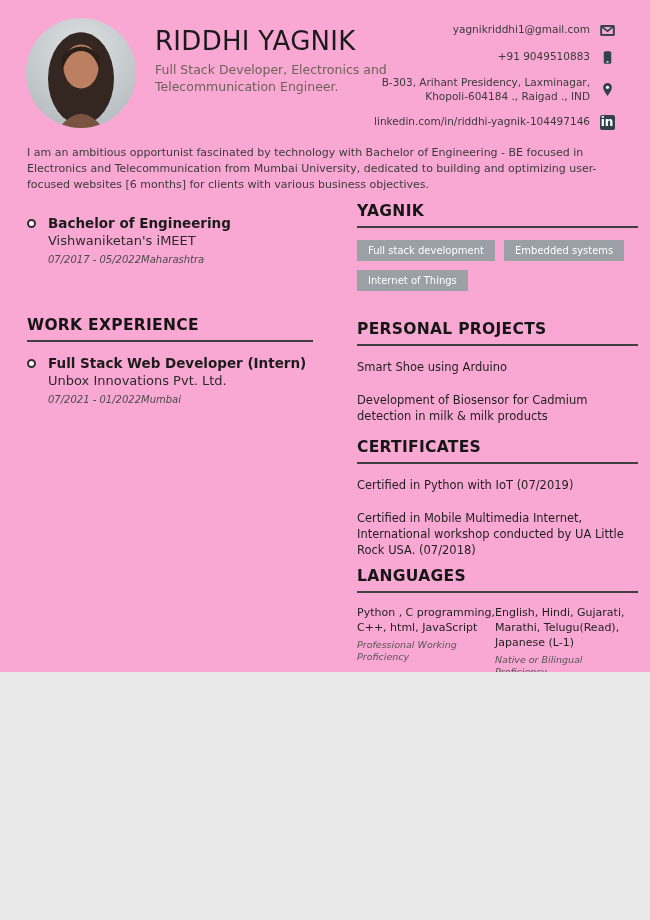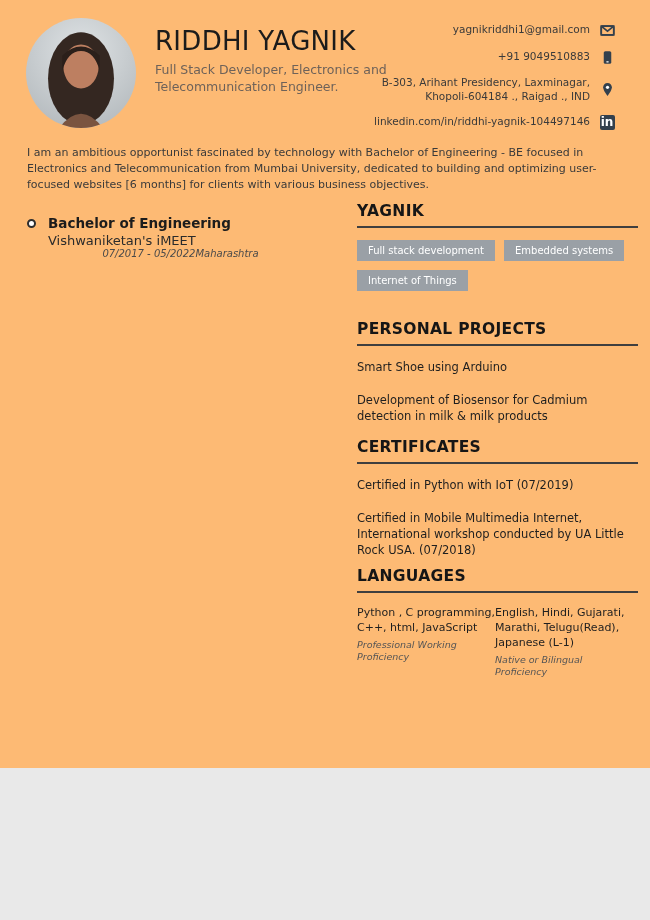--- a/index.html
+++ b/index.html
@@ -6,21 +6,21 @@
     --accent-title:#6e6259;
     --tag-bg:#9aa0a6;
     --icon:#33404d;
     --rule:#3f3f3f;
     --muted:#4a4a4a;
     --text:#1f1f1f;
   }
   *{margin:0;padding:0;box-sizing:border-box;}
   html,body{background:#e9e9e9;}
   body{font-family:"DejaVu Sans","Liberation Sans",sans-serif;}
-  .page{position:relative;width:650px;height:768px;background:#fdba74;margin:0 auto;overflow:hidden;}
+  .page{position:relative;width:650px;height:672px;background:#f9a8d4;margin:0 auto;overflow:hidden;}
 
   
   .photo{position:absolute;left:26px;top:18px;width:110px;height:110px;border-radius:50%;overflow:hidden;}
   .photo svg{display:block;width:100%;height:100%;}
   .name{position:absolute;left:155px;top:26px;font-size:26px;font-weight:400;color:#1b1b1b;letter-spacing:0.3px;}
   .role{position:absolute;left:155px;top:62px;width:250px;font-size:12.5px;line-height:1.32;color:var(--accent-title);}
 
   .contact{position:absolute;top:22px;right:35px;display:flex;flex-direction:column;align-items:flex-end;gap:11px;}
   .c-row{display:flex;align-items:center;gap:9px;}
   .c-text{font-size:10.5px;color:#3a3a3a;text-align:right;line-height:1.3;}
@@ -35,21 +35,21 @@
   .sec-h{font-size:15.5px;font-weight:700;color:#161616;letter-spacing:0.3px;padding-bottom:6px;border-bottom:2px solid var(--rule);}
 
   .col-left{left:27px;width:286px;}
   .col-right{left:357px;width:281px;}
 
   .entry{display:flex;margin-top:13px;}
   .ring{width:9px;height:9px;border:2.5px solid #2e2e2e;border-radius:50%;margin-top:4px;flex:0 0 auto;background:#fff;}
   .entry-body{margin-left:12px;flex:1;}
   .entry-title{font-size:13.5px;font-weight:700;color:#1c1c1c;}
   .entry-org{font-size:13px;color:#2b2b2b;margin-top:2px;}
-  .entry-meta{display:flex;justify-content:center;font-size:10px;font-style:italic;color:var(--muted);}
+  .entry-meta{display:flex;justify-content:flex-start;margin-top:6px;font-size:10px;font-style:italic;color:var(--muted);}
 
   .tags{display:flex;flex-wrap:wrap;gap:9px;margin-top:12px;}
   .tag{background:var(--tag-bg);color:#ffffff;font-size:10px;padding:5px 11px;border-radius:0;white-space:nowrap;}
 
   .plain-item{font-size:11.5px;color:#1f1f1f;line-height:1.4;}
   .mt12{margin-top:13px;}
   .mt16{margin-top:17px;}
 
   .lang-cols{display:flex;gap:0;margin-top:13px;}
   .lang-group{width:138px;}
@@ -128,20 +128,34 @@
         <div class="entry-title">Bachelor of Engineering</div>
         <div class="entry-org">Vishwaniketan's iMEET</div>
         <div class="entry-meta">
           <span>07/2017 - 05/2022</span>
           <span>Maharashtra</span>
         </div>
       </div>
     </div>
   </div>
 
+  <div class="section col-left" style="top:316px;">
+    <div class="sec-h">WORK EXPERIENCE</div>
+    <div class="entry">
+      <div class="ring"></div>
+      <div class="entry-body">
+        <div class="entry-title">Full Stack Web Developer (Intern)</div>
+        <div class="entry-org">Unbox Innovations Pvt. Ltd.</div>
+        <div class="entry-meta">
+          <span>07/2021 - 01/2022</span>
+          <span>Mumbai</span>
+        </div>
+      </div>
+    </div>
+  </div>
 
   <div class="section col-right" style="top:202px;">
     <div class="sec-h">YAGNIK</div>
     <div class="tags">
       <div class="tag">Full stack development</div>
       <div class="tag">Embedded systems</div>
       <div class="tag">Internet of Things</div>
     </div>
   </div>
 

